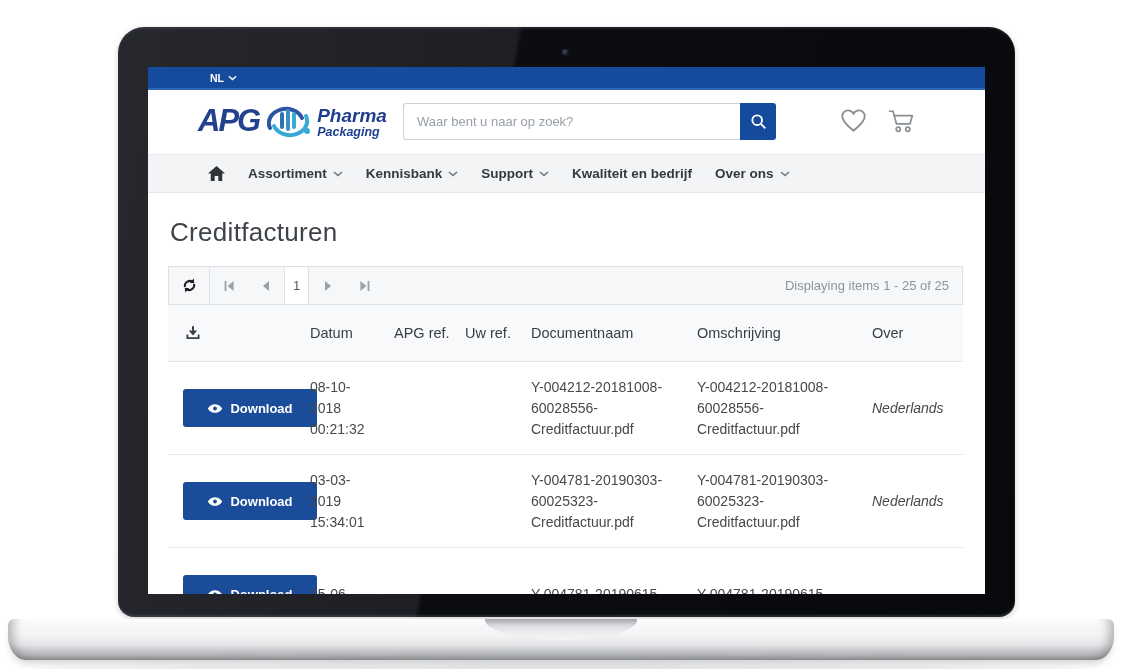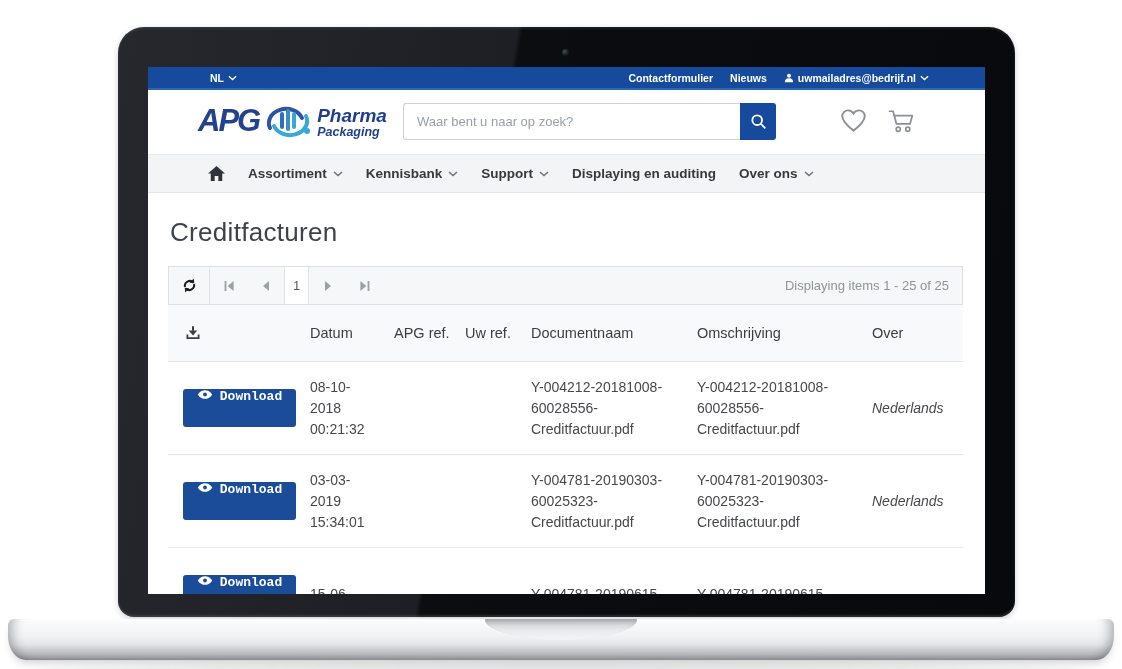--- a/index.html
+++ b/index.html
@@ -76,59 +76,41 @@
                font-size:13px; color:#8d939d;text-align:right; }
 
   .thead, .trow { display:grid; grid-template-columns:142px 84px 71px 66px 166px 175px 91px; align-items:center; }
   .thead { height:57px; background:#f8f9fb; border-bottom:1px solid #e1e4e8;
            font-size:14.5px; color:#3a3e44; }
   .thead .hc { padding-right:10px; }
   .thead .hc0 { padding-left:17px; line-height:0; }
   .trow { min-height:93px; border-bottom:1px solid #e5e8eb; font-size:14px; color:#46484b; line-height:21px; }
   .cell { padding-right:18px; overflow-wrap:break-word; }
   .c-doc { padding-right:14px; } .c-oms { padding-right:24px; } .c-taal { padding-right:8px;font-style:italic; }
-  .dl-btn { margin-left:15px; width:113px; height:38px; background:#1a4c99; border:none; border-radius:3px;
-            color:#fff; font-size:13px; font-weight:bold; display:flex; justify-content:center;
-            gap:7px; cursor:pointer; font-family:Liberation Mono, monospace; }
+  .dl-btn { margin-left:15px; width:134px; height:38px; background:#1a4c99; border:none; border-radius:3px;
+            color:#fff; font-size:13px; font-weight:bold; display:flex; align-items:center; justify-content:center;
+            gap:7px; cursor:pointer; font-family:Liberation Sans, sans-serif; }
 </style>
 </head>
 <body>
 
 <div class="stage">
   <div class="bezel">
     <div class="webcam"></div>
   </div>
 
   <div class="screen">
 
     <div class="utilbar">
       <div class="util-item">
         <span>NL</span>
         <span class="chev">
           <svg width="9" height="6" viewBox="0 0 10 6">
               <path d="M1 1 L5 4.6 L9 1" stroke="#ffffff" stroke-width="1.6" fill="none"></path>
             </svg>
-        </span>
-      </div>
-      <div class="util-right">
-        <span class="util-item">Contactformulier</span>
-        <span class="util-item">Nieuws</span>
-        <span class="util-item">
-          <span style="line-height:0;">
-            <svg width="10" height="10" viewBox="0 0 12 12" fill="#ffffff">
-                <circle cx="6" cy="3.4" r="2.4"></circle>
-                <path d="M1 11 a5 4.6 0 0 1 10 0 z"></path>
-              </svg>
-          </span>
-          <span>uwmailadres@bedrijf.nl</span>
-          <span class="chev">
-            <svg width="9" height="6" viewBox="0 0 10 6">
-                <path d="M1 1 L5 4.6 L9 1" stroke="#ffffff" stroke-width="1.6" fill="none"></path>
-              </svg>
-          </span>
         </span>
       </div>
     </div>
     <div class="utilbar-strip"></div>
 
     <div class="sitehead">
       <div class="logo">
         <span class="logo-apg">APG</span>
         <span style="line-height:0;">
           <svg width="46" height="40" viewBox="0 0 46 40">
@@ -197,21 +179,21 @@
               <path d="M1 1 L5 4.6 L9 1" stroke="currentColor" stroke-width="1.5" fill="none"></path>
             </svg></span>
       </span>
       <span class="nav-item">
         <span>Support</span>
         <span class="chev"><svg width="10" height="6" viewBox="0 0 10 6">
               <path d="M1 1 L5 4.6 L9 1" stroke="currentColor" stroke-width="1.5" fill="none"></path>
             </svg></span>
       </span>
       <span class="nav-item">
-        <span>Displaying en auditing</span>
+        <span>Kwaliteit en bedrijf</span>
       </span>
       <span class="nav-item">
         <span>Over ons</span>
         <span class="chev"><svg width="10" height="6" viewBox="0 0 10 6">
               <path d="M1 1 L5 4.6 L9 1" stroke="currentColor" stroke-width="1.5" fill="none"></path>
             </svg></span>
       </span>
     </div>
 
     <div class="main">

